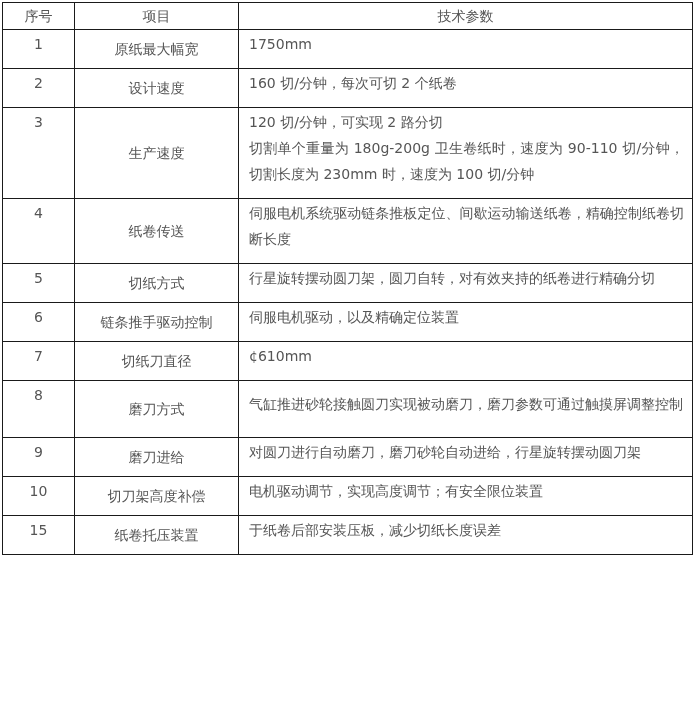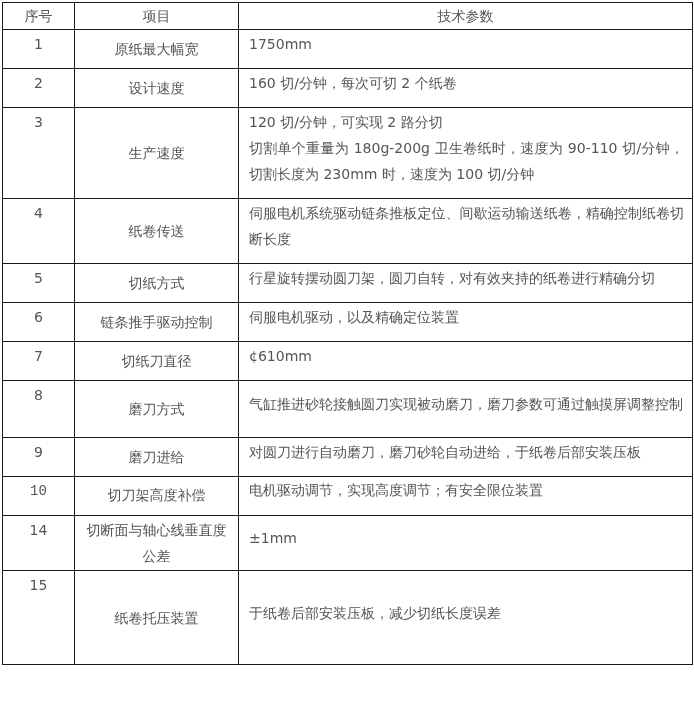--- a/index.html
+++ b/index.html
@@ -53,21 +53,21 @@
   
   #spec-body tr:nth-child(1)  { height: 30px; }
   #spec-body tr:nth-child(2)  { height: 30px; }
   #spec-body tr:nth-child(3)  { height: 85px; }
   #spec-body tr:nth-child(4)  { height: 57px; }
   #spec-body tr:nth-child(5)  { height: 29px; }
   #spec-body tr:nth-child(6)  { height: 29px; }
   #spec-body tr:nth-child(7)  { height: 28px; }
   #spec-body tr:nth-child(8)  { height: 57px; }
   #spec-body tr:nth-child(9)  { height: 28px; }
-  #spec-body tr:nth-child(10) { height: 28px; font-family: Liberation Mono, monospace; }
+  #spec-body tr:nth-child(10) { height: 28px; }
   #spec-body tr:nth-child(11) { height: 29px; }
   #spec-body tr:nth-child(12) { height: 94px; }
   #spec-body tr:nth-child(13) { height: 60px; }
   #spec-body tr:nth-child(14) { height: 60px; }
   #spec-body tr:nth-child(15) { height: 33px; }
 </style>
 </head>
 <body>
 
 <table class="spec-table">
@@ -146,42 +146,35 @@
     <td class="item">磨刀方式</td>
     <td class="params">
           <div class="para">气缸推进砂轮接触圆刀实现被动磨刀，磨刀参数可通过触摸屏调整控制</div>
         </td>
   </tr>
 
   <tr>
     <td class="no">9</td>
     <td class="item">磨刀进给</td>
     <td class="params">
-          <div class="para">对圆刀进行自动磨刀，磨刀砂轮自动进给，于纸卷后部安装压板</div>
+          <div class="para">对圆刀进行自动磨刀，磨刀砂轮自动进给，行星旋转摆动圆刀架</div>
         </td>
   </tr>
 
   <tr>
     <td class="no">10</td>
     <td class="item">切刀架高度补偿</td>
     <td class="params">
           <div class="para">电机驱动调节，实现高度调节；有安全限位装置</div>
         </td>
   </tr>
 
 
 
 
-  <tr>
-    <td class="no">14</td>
-    <td class="item">切断面与轴心线垂直度公差</td>
-    <td class="params">
-          <div class="para">±1mm</div>
-        </td>
-  </tr>
 
   <tr>
     <td class="no">15</td>
     <td class="item">纸卷托压装置</td>
     <td class="params">
           <div class="para">于纸卷后部安装压板，减少切纸长度误差</div>
         </td>
   </tr>
 </tbody>
 </table>

